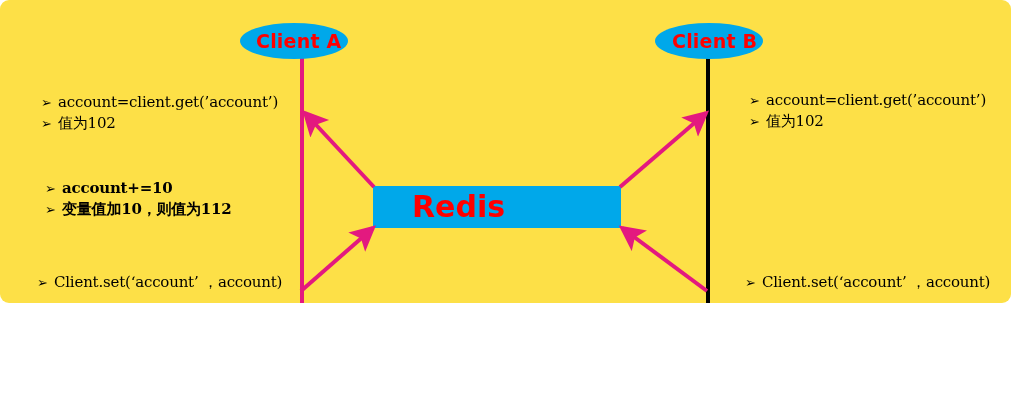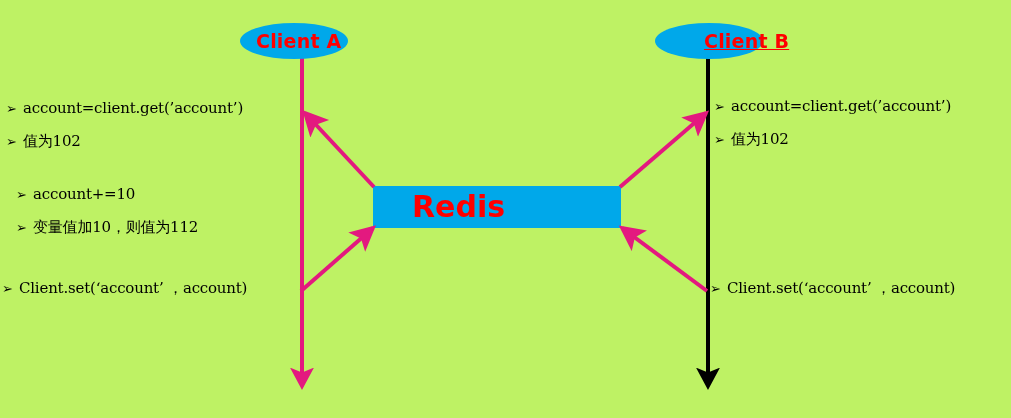--- a/index.html
+++ b/index.html
@@ -6,59 +6,61 @@
     margin: 0;
     padding: 0;
     background: #ffffff;
   }
   body {
     font-family: "Liberation Serif", serif;
   }
   .canvas {
     position: relative;
     width: 1011px;
-    height: 418px;
-    background: #bef264;
+    height: 303px;
+    background: #fde047;
     overflow: hidden;
+    border-radius: 9px;
   }
   .diagram-svg {
     position: absolute;
     left: 0;
     top: 0;
     width: 1011px;
     height: 418px;
   }
   .node-label {
     position: absolute;
     color: #ff0000;
     font-family: "DejaVu Sans", sans-serif;
     font-weight: bold;
     font-size: 19px;
     white-space: nowrap;
     letter-spacing: 0.2px;
   }
   .client-a-label { left: 256px; top: 30px; }
-  .client-b-label { left: 704px; top: 30px; text-decoration: underline; }
+  .client-b-label { left: 672px; top: 30px; }
   .store-label {
     position: absolute;
     left: 412px;
     top: 189px;
     color: #ff0000;
     font-family: "DejaVu Sans", sans-serif;
     font-weight: bold;
     font-size: 30px;
     white-space: nowrap;
   }
   .note {
     position: absolute;
     color: #000000;
     font-family: "DejaVu Serif", serif;
     font-size: 15px;
-    line-height: 33px;
+    line-height: 20px;
     white-space: nowrap;
+    margin-left: 35px;
   }
   .note .line {
     display: block;
     white-space: nowrap;
   }
   .note .bullet {
     display: inline-block;
     width: 17px;
     font-family: "DejaVu Sans", sans-serif;
     font-size: 13px;
@@ -66,21 +68,21 @@
   }
   .note .txt {
     display: inline;
   }
   .mono {
     font-family: "DejaVu Serif", serif;
     letter-spacing: -0.2px;
   }
   
   .note-a1 { left: 6px;  top: 92px; }
-  .note-a2 { left: 16px; top: 178px; }
+  .note-a2 { left: 10px; top: 178px; font-weight: bold; }
   .note-a3 { left: 2px;  top: 272px; }
   
   .note-b1 { left: 714px; top: 90px; }
   .note-b2 { left: 714px; top: 180px; }
   .note-b3 { left: 710px; top: 272px; }
 </style>
 </head>
 <body>
 
 <div class="canvas">

